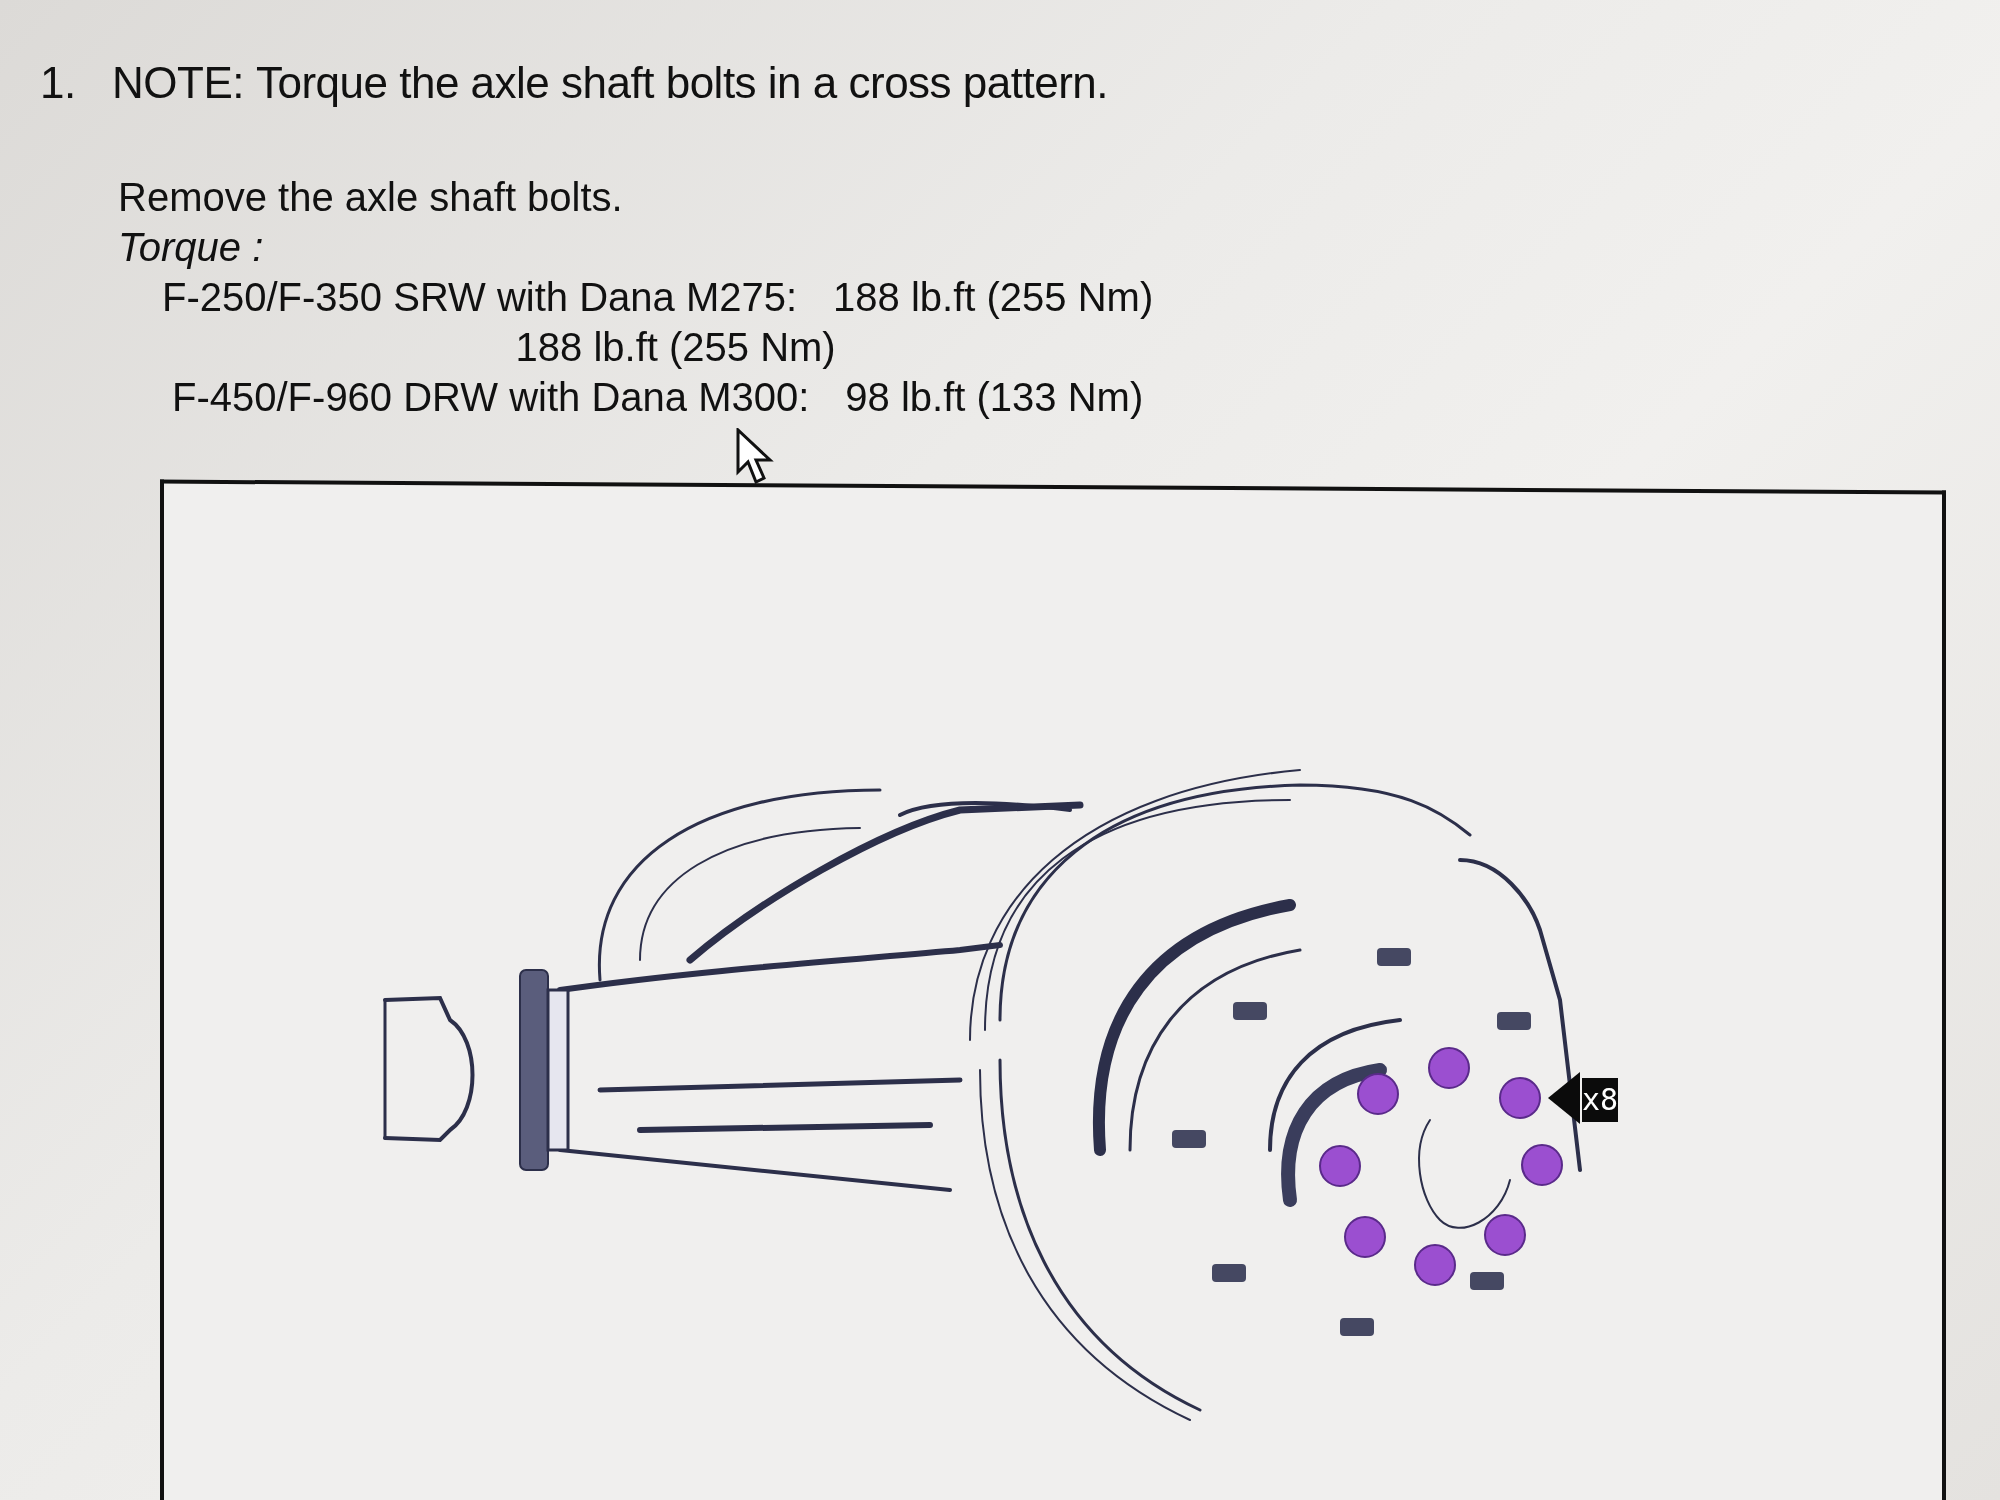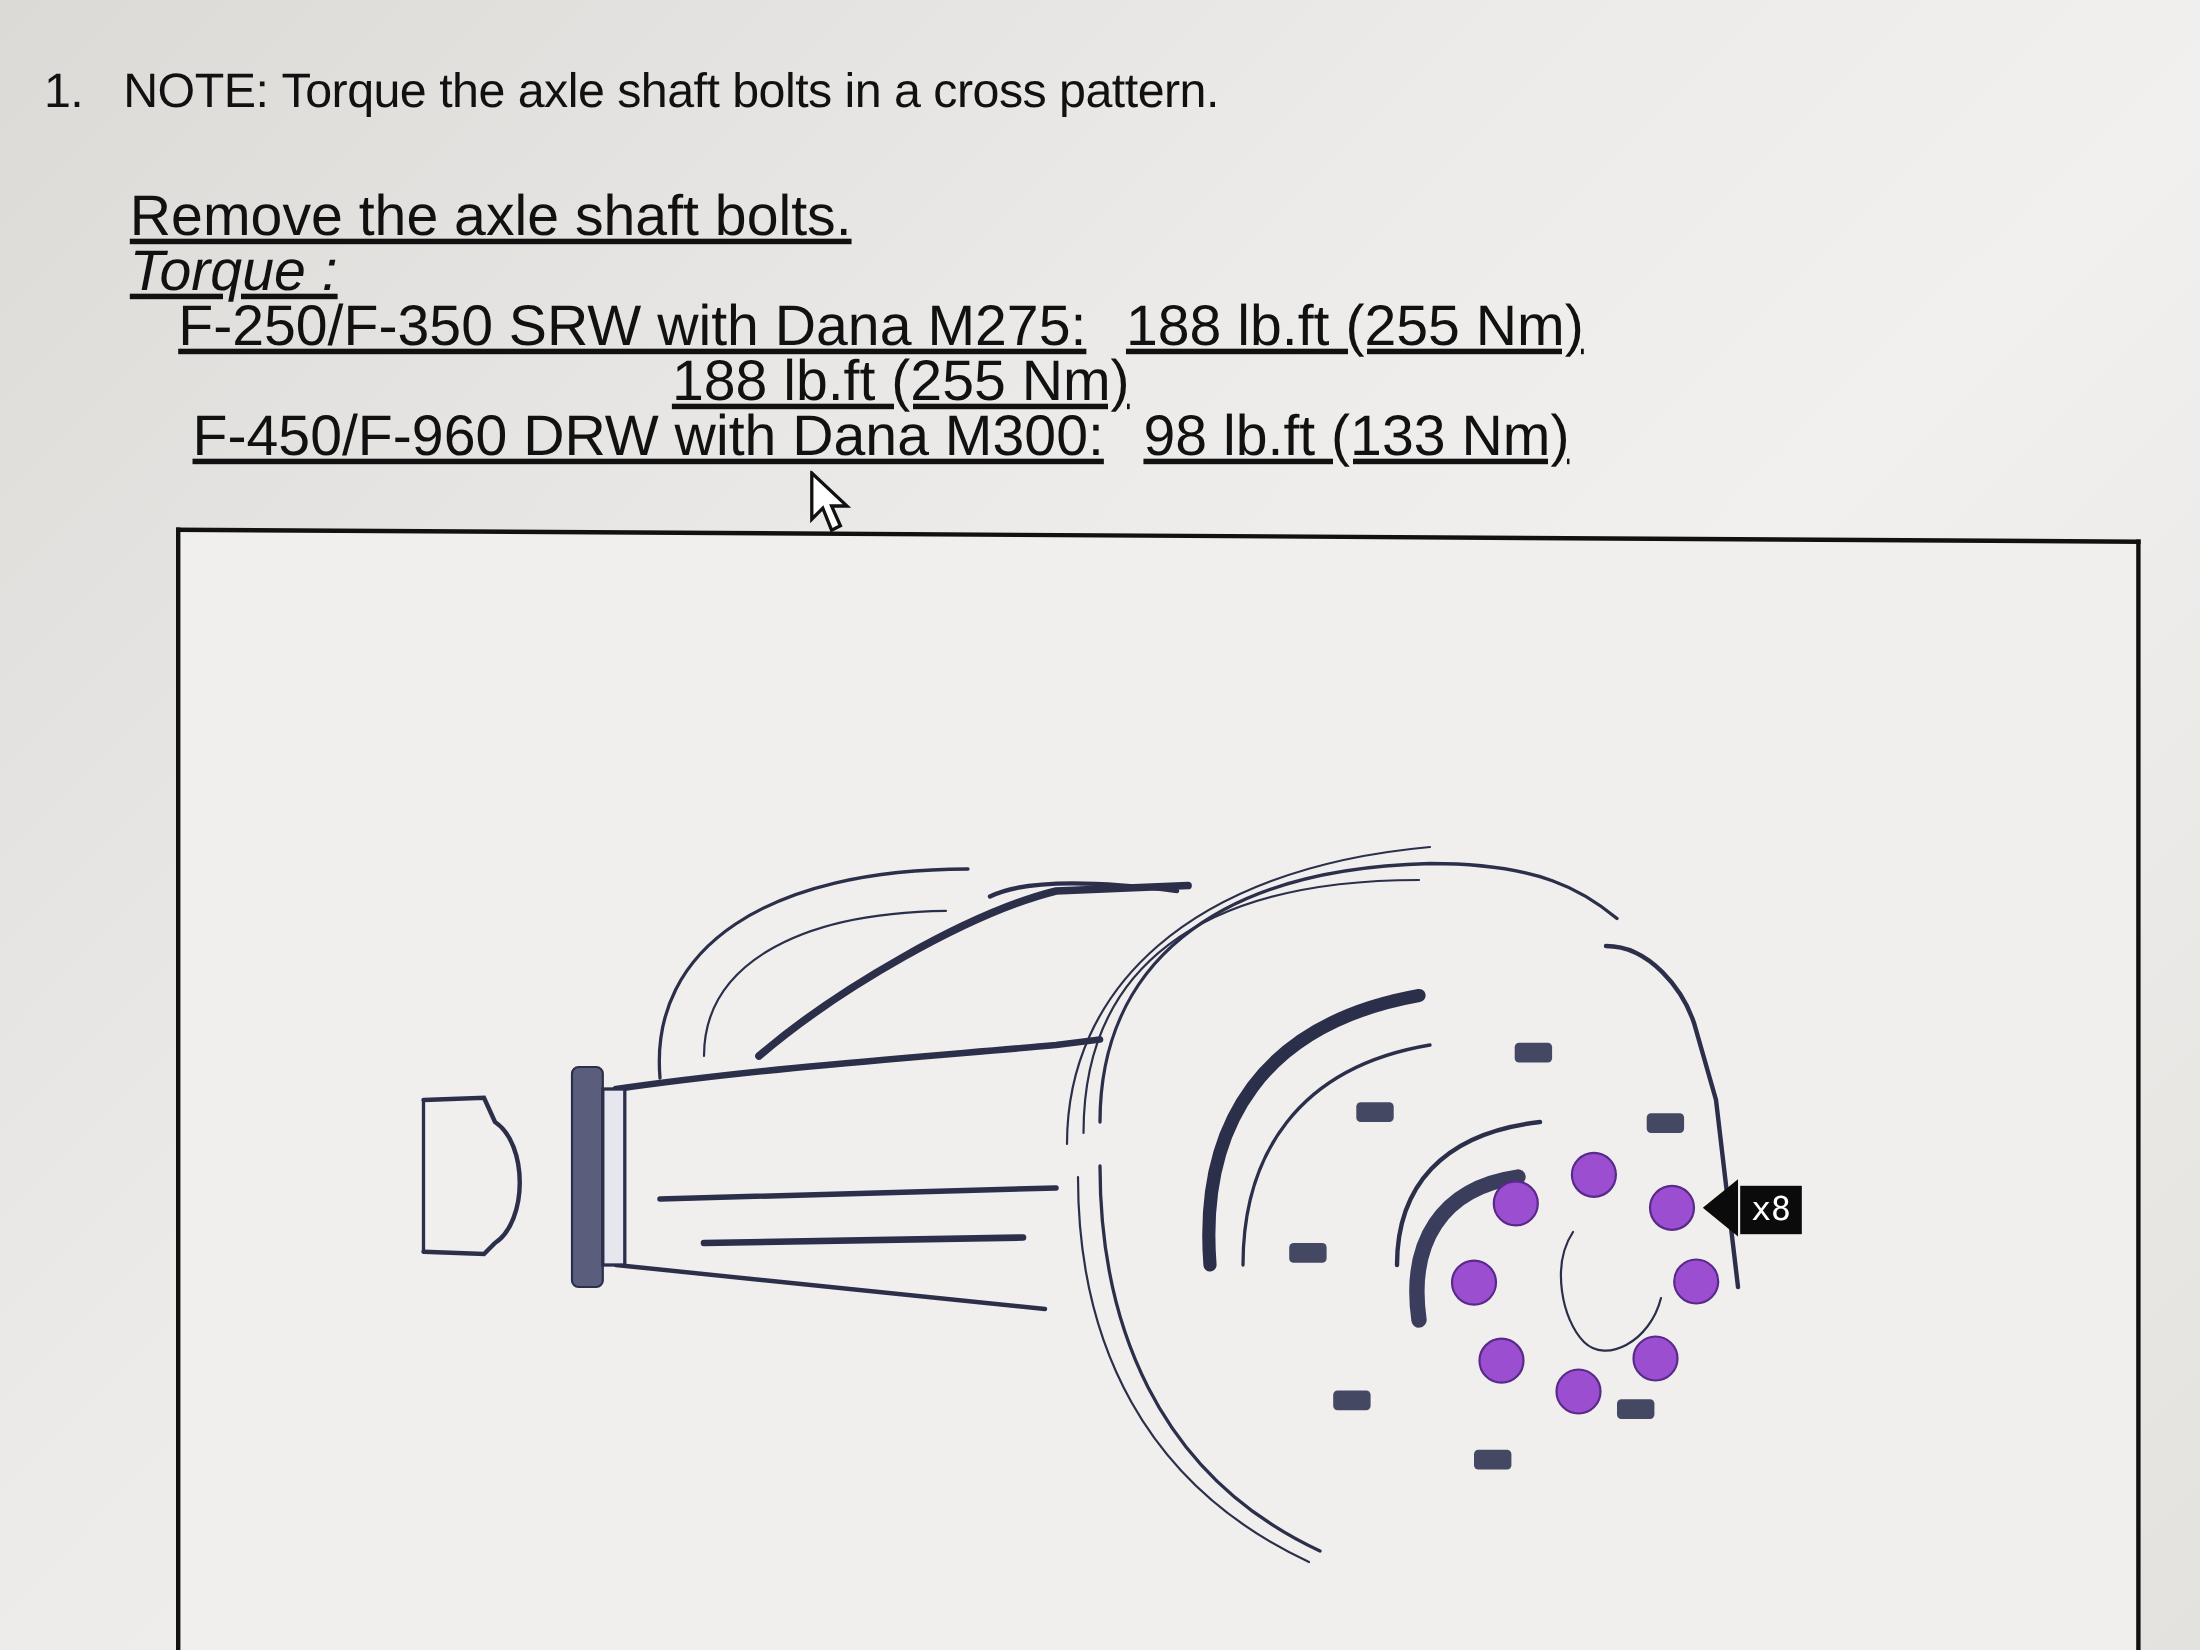--- a/index.html
+++ b/index.html
@@ -17,40 +17,40 @@
   .step {
     position: absolute; left: 40px; top: 58px;
     font-size: 44px; letter-spacing: -0.5px;
     display: flex; align-items: baseline;
   }
   .step-num { width: 72px; }
   .note-label { font-weight: normal; margin-right: 12px; }
   .note-text { }
   .body-block {
     position: absolute; left: 118px; top: 172px;
-    font-size: 52px; line-height: 50px; text-decoration: underline;
+    font-size: 40px; line-height: 50px;
   }
   .torque-label { font-style: italic; }
   .spec-row { display: flex; padding-left: 44px; white-space: pre; justify-content: center; }
   .spec-row .model { }
   .spec-row .value { margin-left: 36px; }
   .frame {
     position: absolute; left: 160px; top: 485px;
     width: 1778px; height: 1080px;
     border: 4px solid #111; border-bottom: none;
     background: #f0efee;
     transform: skewY(0.35deg);
   }
   .illus { position: absolute; left: 0; top: 0; }
   .cursor { position: absolute; left: 736px; top: 428px; }
   .x8-label {
     position: absolute; left: 1582px; top: 1078px;
     background: #0b0b0b; color: #fff;
     font-family: "DejaVu Sans Mono", monospace;
-    font-size: 30px; padding: 4px 10px; line-height: 36px;
+    font-size: 30px; padding: 4px 0; line-height: 36px;
   }
 </style>
 </head>
 <body>
 
 <div class="screen"></div>
 
 <div class="step">
   <span class="step-num">1.</span>
   <span class="note-label">NOTE:</span>

